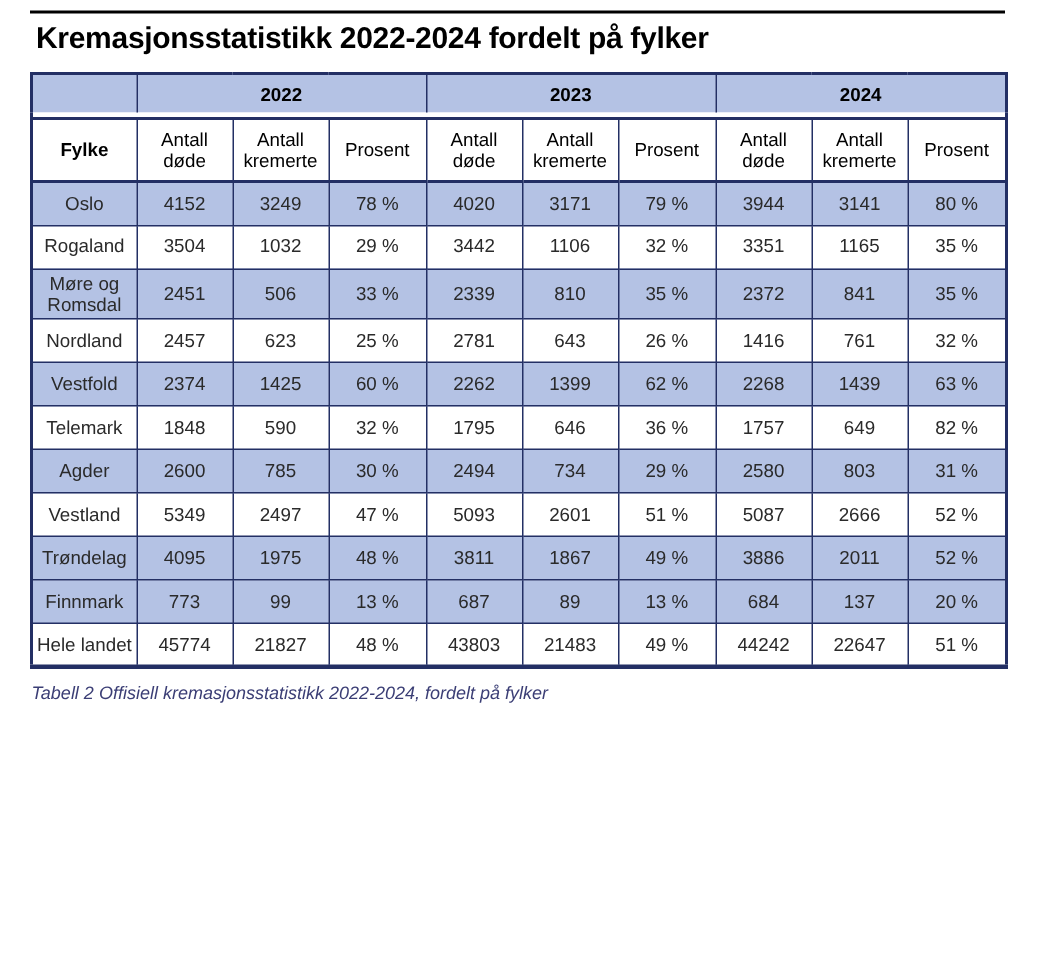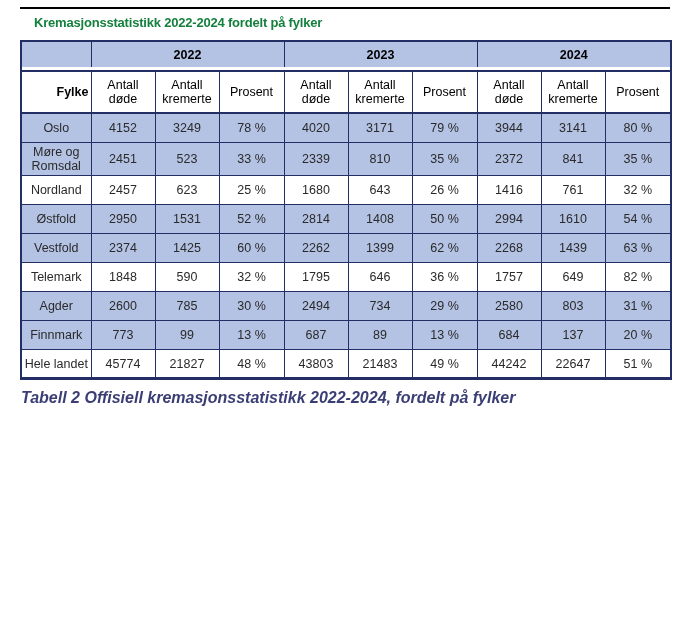--- a/index.html
+++ b/index.html
@@ -14,22 +14,22 @@
     width:691px;height:644px;overflow:hidden;
     font-family:"Liberation Sans","DejaVu Sans",sans-serif;
     color:var(--text);
   }
   .page{padding:7px 21px 0 20px;}
   .top-rule{
     border-top:2px solid #000000;
     width:650px;height:0;margin:0 0 4px 0;
   }
   h1.doc-title{
-    font-size:13px;font-weight:bold;letter-spacing:-0.2px;
-    margin:6px 0 10px 14px;color:#15803d;
+    font-size:20px;font-weight:bold;letter-spacing:-0.2px;
+    margin:6px 0 10px 4px;color:#000000;
   }
   table.stats{
     width:650px;border-collapse:collapse;table-layout:fixed;
     border:2px solid var(--border);
     font-size:12.5px;
   }
   table.stats td{
     border:1px solid var(--border);
     text-align:center;vertical-align:middle;
     padding:2px 2px;color:#2a2a2a;
@@ -43,32 +43,32 @@
   tr.divider-row td{
     background:#ffffff;height:4px;padding:0;
     border-top:0;border-bottom:2px solid var(--border);
   }
   
   tr.colhead-row td{
     background:#ffffff;height:42px;color:#000000;
     border-bottom:2px solid var(--border);
     line-height:1.15;
   }
-  tr.colhead-row td.fylke{font-weight:bold;text-align:right;}
+  tr.colhead-row td.fylke{font-weight:bold;}
   
   tbody tr td{height:29px;line-height:1.15;}
   tbody tr.blue td{background:var(--accent);}
   tbody tr.white td{background:#ffffff;}
   td.fylke{
     text-align:left;padding-left:7px;color:#000000;
   }
   table.stats{border-bottom-width:3px;}
   p.table-caption{
     margin:9px 0 12px 1px;
-    font-size:16px;font-style:italic;color:var(--caption);font-weight:bold;
+    font-size:12px;font-style:italic;color:var(--caption);
   }
 </style>
 </head>
 <body>
 
 <div class="page">
 
   <div class="top-rule"></div>
 
   <h1 class="doc-title">Kremasjonsstatistikk 2022-2024 fordelt på fylker</h1>
@@ -115,55 +115,55 @@
           <td>4152</td>
           <td>3249</td>
           <td>78 %</td>
           <td>4020</td>
           <td>3171</td>
           <td>79 %</td>
           <td>3944</td>
           <td>3141</td>
           <td>80 %</td>
         </tr>
+        <tr class="white">
+          <td class="fylke">Rogaland</td>
+          <td>3504</td>
+          <td>1032</td>
+          <td>29 %</td>
+          <td>3442</td>
+          <td>1106</td>
+          <td>32 %</td>
+          <td>3351</td>
+          <td>1165</td>
+          <td>35 %</td>
+        </tr>
         <tr class="blue">
           <td class="fylke">Møre og Romsdal</td>
           <td>2451</td>
-          <td>523</td>
+          <td>506</td>
           <td>33 %</td>
           <td>2339</td>
           <td>810</td>
           <td>35 %</td>
           <td>2372</td>
           <td>841</td>
           <td>35 %</td>
         </tr>
         <tr class="white">
           <td class="fylke">Nordland</td>
           <td>2457</td>
           <td>623</td>
           <td>25 %</td>
-          <td>1680</td>
+          <td>2781</td>
           <td>643</td>
           <td>26 %</td>
           <td>1416</td>
           <td>761</td>
           <td>32 %</td>
-        </tr>
-        <tr class="blue">
-          <td class="fylke">Østfold</td>
-          <td>2950</td>
-          <td>1531</td>
-          <td>52 %</td>
-          <td>2814</td>
-          <td>1408</td>
-          <td>50 %</td>
-          <td>2994</td>
-          <td>1610</td>
-          <td>54 %</td>
         </tr>
         <tr class="blue">
           <td class="fylke">Vestfold</td>
           <td>2374</td>
           <td>1425</td>
           <td>60 %</td>
           <td>2262</td>
           <td>1399</td>
           <td>62 %</td>
           <td>2268</td>
@@ -187,20 +187,44 @@
           <td>2600</td>
           <td>785</td>
           <td>30 %</td>
           <td>2494</td>
           <td>734</td>
           <td>29 %</td>
           <td>2580</td>
           <td>803</td>
           <td>31 %</td>
         </tr>
+        <tr class="white">
+          <td class="fylke">Vestland</td>
+          <td>5349</td>
+          <td>2497</td>
+          <td>47 %</td>
+          <td>5093</td>
+          <td>2601</td>
+          <td>51 %</td>
+          <td>5087</td>
+          <td>2666</td>
+          <td>52 %</td>
+        </tr>
+        <tr class="blue">
+          <td class="fylke">Trøndelag</td>
+          <td>4095</td>
+          <td>1975</td>
+          <td>48 %</td>
+          <td>3811</td>
+          <td>1867</td>
+          <td>49 %</td>
+          <td>3886</td>
+          <td>2011</td>
+          <td>52 %</td>
+        </tr>
         <tr class="blue">
           <td class="fylke">Finnmark</td>
           <td>773</td>
           <td>99</td>
           <td>13 %</td>
           <td>687</td>
           <td>89</td>
           <td>13 %</td>
           <td>684</td>
           <td>137</td>

